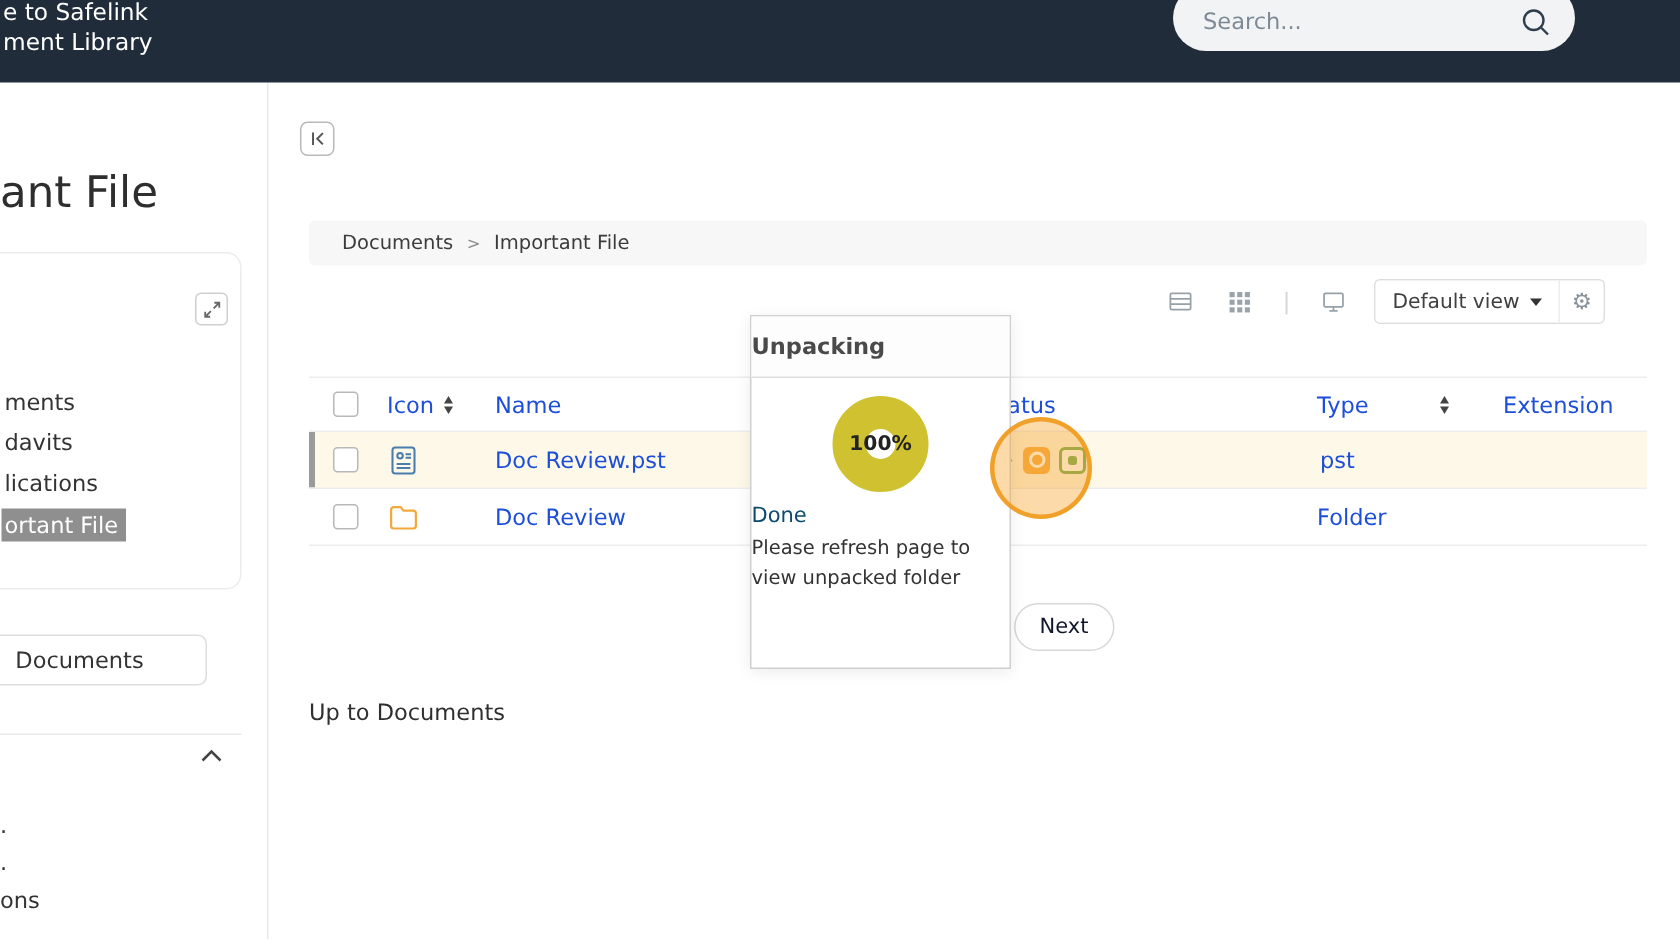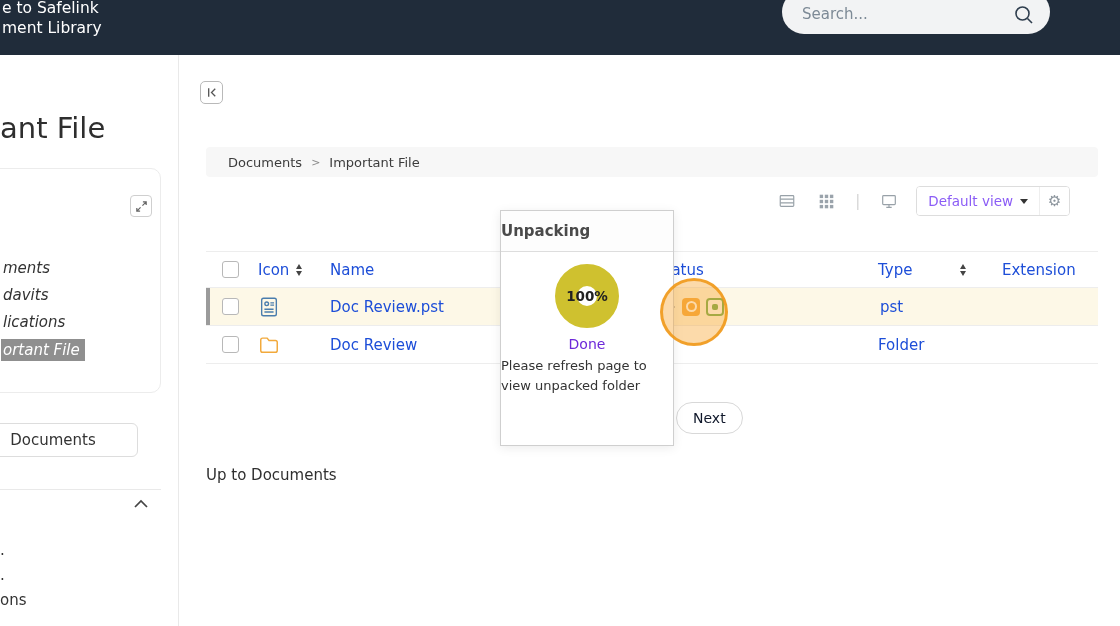--- a/index.html
+++ b/index.html
@@ -13,42 +13,42 @@
   .search-input { position:absolute; left:20px; top:12px; height:24px; width:190px; border:none; background:transparent; outline:none; font-size:15px; color:#333; font-family:inherit; }
   .search-input::placeholder { color:#7d8a96; }
   .search-icon-svg { position:absolute; right:14px; top:13px; }
 
   
   .sidebar { position:absolute; left:0; top:63px; width:179px; height:571px; background:#fff; }
   .page-title { position:absolute; left:0; top:48px; font-size:29px; font-weight:500; color:#2e2e2e; white-space:nowrap; }
   .side-panel { position:absolute; left:-20px; top:105px; width:181px; height:225px; border:1px solid #ececec; border-radius:10px; background:#fff; }
   .expand-btn { position:absolute; right:8px; top:26px; width:22px; height:22px; border:1px solid #cfcfcf; border-radius:4px; background:#fff; display:flex; align-items:center; justify-content:center; cursor:pointer; }
   .side-list { position:absolute; left:20px; top:86px; list-style:none; }
-  .side-list li { line-height:27px; font-size:15px; color:#333; padding-left:2px; white-space:nowrap; cursor:pointer;font-style:italic; }
+  .side-list li { line-height:27px; font-size:15px; color:#333; padding-left:2px; white-space:nowrap; cursor:pointer; }
   .side-list li.active { background:#8f8f8f; color:#fff; width:fit-content; padding:0 5px 0 2px; line-height:22px; margin:2.5px 0; }
   .up-docs-btn { position:absolute; left:-32px; top:360px; width:170px; height:34px; border:1px solid #ddd; border-radius:6px; background:#fff; font-size:15px; color:#333; font-family:inherit; text-align:center; cursor:pointer; }
   .side-divider { position:absolute; left:0; top:426px; width:161px; border-top:1px solid #e9e9e9; }
   .chevron-up-btn { position:absolute; left:133px; top:434px; background:none; border:none; cursor:pointer; }
   .lower-list { position:absolute; left:0; top:475px; list-style:none; }
   .lower-list li { line-height:25px; font-size:15px; color:#333; white-space:nowrap; cursor:pointer; }
 
   .vdivider { position:absolute; left:178px; top:55px; bottom:0; width:1px; background:#e9e9e9; }
 
   
   .content { position:absolute; left:179px; top:55px; width:941px; height:571px; }
   .collapse-btn { position:absolute; left:21px; top:26px; width:23px; height:23px; border:1px solid #b9b9b9; border-radius:5px; background:#fff; display:flex; align-items:center; justify-content:center; cursor:pointer; }
   .breadcrumb { position:absolute; left:27px; top:92px; width:892px; height:30px; background:#f7f7f7; border-radius:4px; display:flex; align-items:center; padding-left:22px; gap:9px; font-size:13px; color:#3c3c3c; }
   .bc-sep { color:#8a8a8a; font-size:11px; }
   .bc-link { cursor:pointer; }
 
   .toolbar { position:absolute; left:27px; top:130px; width:892px; height:32px; display:flex; align-items:center; justify-content:flex-end; padding-right:28px; gap:14px; }
   .icon-btn { background:none; border:none; display:flex; align-items:center; cursor:pointer; padding:0 4px; }
   .tb-sep { color:#d5d5d5; font-size:15px; padding:0 2px; }
   .view-group { display:flex; border:1px solid #ddd; border-radius:4px; height:30px; background:#fff; overflow:hidden; }
-  .view-btn { display:flex; align-items:center; gap:7px; padding:0 11px; background:#fff; border:none; font-size:13.5px; color:#8b5cf6; font-family:inherit; cursor:pointer; }
+  .view-btn { display:flex; align-items:center; gap:7px; padding:0 11px; background:#fff; border:none; font-size:13.5px; color:#404040; font-family:inherit; cursor:pointer; }
   .caret { width:0; height:0; border-left:4px solid transparent; border-right:4px solid transparent; border-top:5px solid #333; }
   .gear-btn { width:30px; background:#fff; border:none; border-left:1px solid #eee; cursor:pointer; }
   .gear { font-size:15px; color:#8b949c; }
 
   
   .table { position:absolute; left:27px; top:196px; width:892px; }
   .trow { display:flex; align-items:stretch; height:38px; border-bottom:1px solid #ededed; background:#fff; }
   .trow.thead { height:37px; border-top:1px solid #ededed; }
   .trow.selected { background:#fdf8e7; box-shadow:inset 4px 0 0 #9b9b9b; }
   .cell { display:flex; align-items:center; height:100%; font-size:15px; color:#1d4ed8; }
@@ -70,21 +70,21 @@
   .ico-green::after { content:""; width:6px; height:6px; background:#6cab4c; border-radius:2px; }
 
   .up-link { position:absolute; left:27px; top:411px; font-size:15px; color:#2f2f2f; cursor:pointer; }
   .next-btn { position:absolute; left:497px; top:347px; padding:7px 16px; border:1px solid #d8d8d8; border-radius:17px; background:#fff; color:#0f172a; font-size:14px; font-family:inherit; cursor:pointer; }
 
   
   .modal { position:absolute; left:500px; top:210px; width:174px; height:236px; background:#fff; border:1px solid #cfcfcf; box-shadow:0 2px 10px rgba(0,0,0,0.08); z-index:5; }
   .modal-title { height:41px; line-height:41px; text-align:left; font-weight:bold; font-size:15px; color:#4a4a4a; border-bottom:1px solid #ddd; background:#fdfdfd; }
   .donut { width:64px; height:64px; margin:12px auto 0; border:22px solid #cfc12f; border-radius:50%; position:relative; }
   .donut-label { position:absolute; inset:0; display:flex; align-items:center; justify-content:center; font-size:13.5px; font-weight:bold; color:#222; }
-  .modal-done { text-align:center; font-size:14px; color:#6d28d9; margin-top:8px; }
+  .modal-done { font-size:14px; color:#0c4a6e; margin-top:8px; }
   .modal-msg { text-align:left; font-size:13px; color:#333; margin-top:4px; line-height:20px; }
 
   
   .highlight-circle { position:absolute; left:660px; top:278px; width:68px; height:68px; border-radius:50%; background:rgba(247,168,52,0.42); border:3px solid rgba(240,150,20,0.85); z-index:10; pointer-events:none; }
 </style>
 </head>
 <body>
 
 <div class="screen">
 

